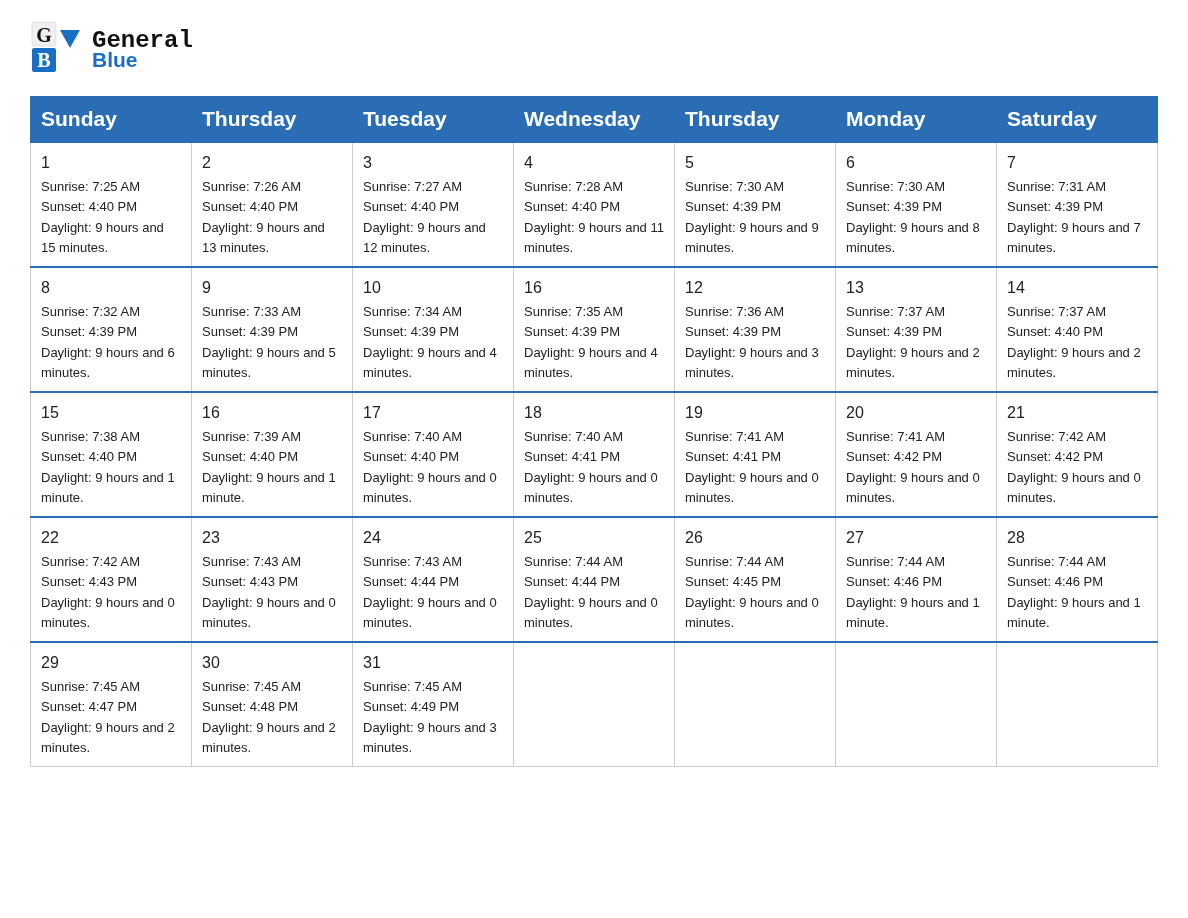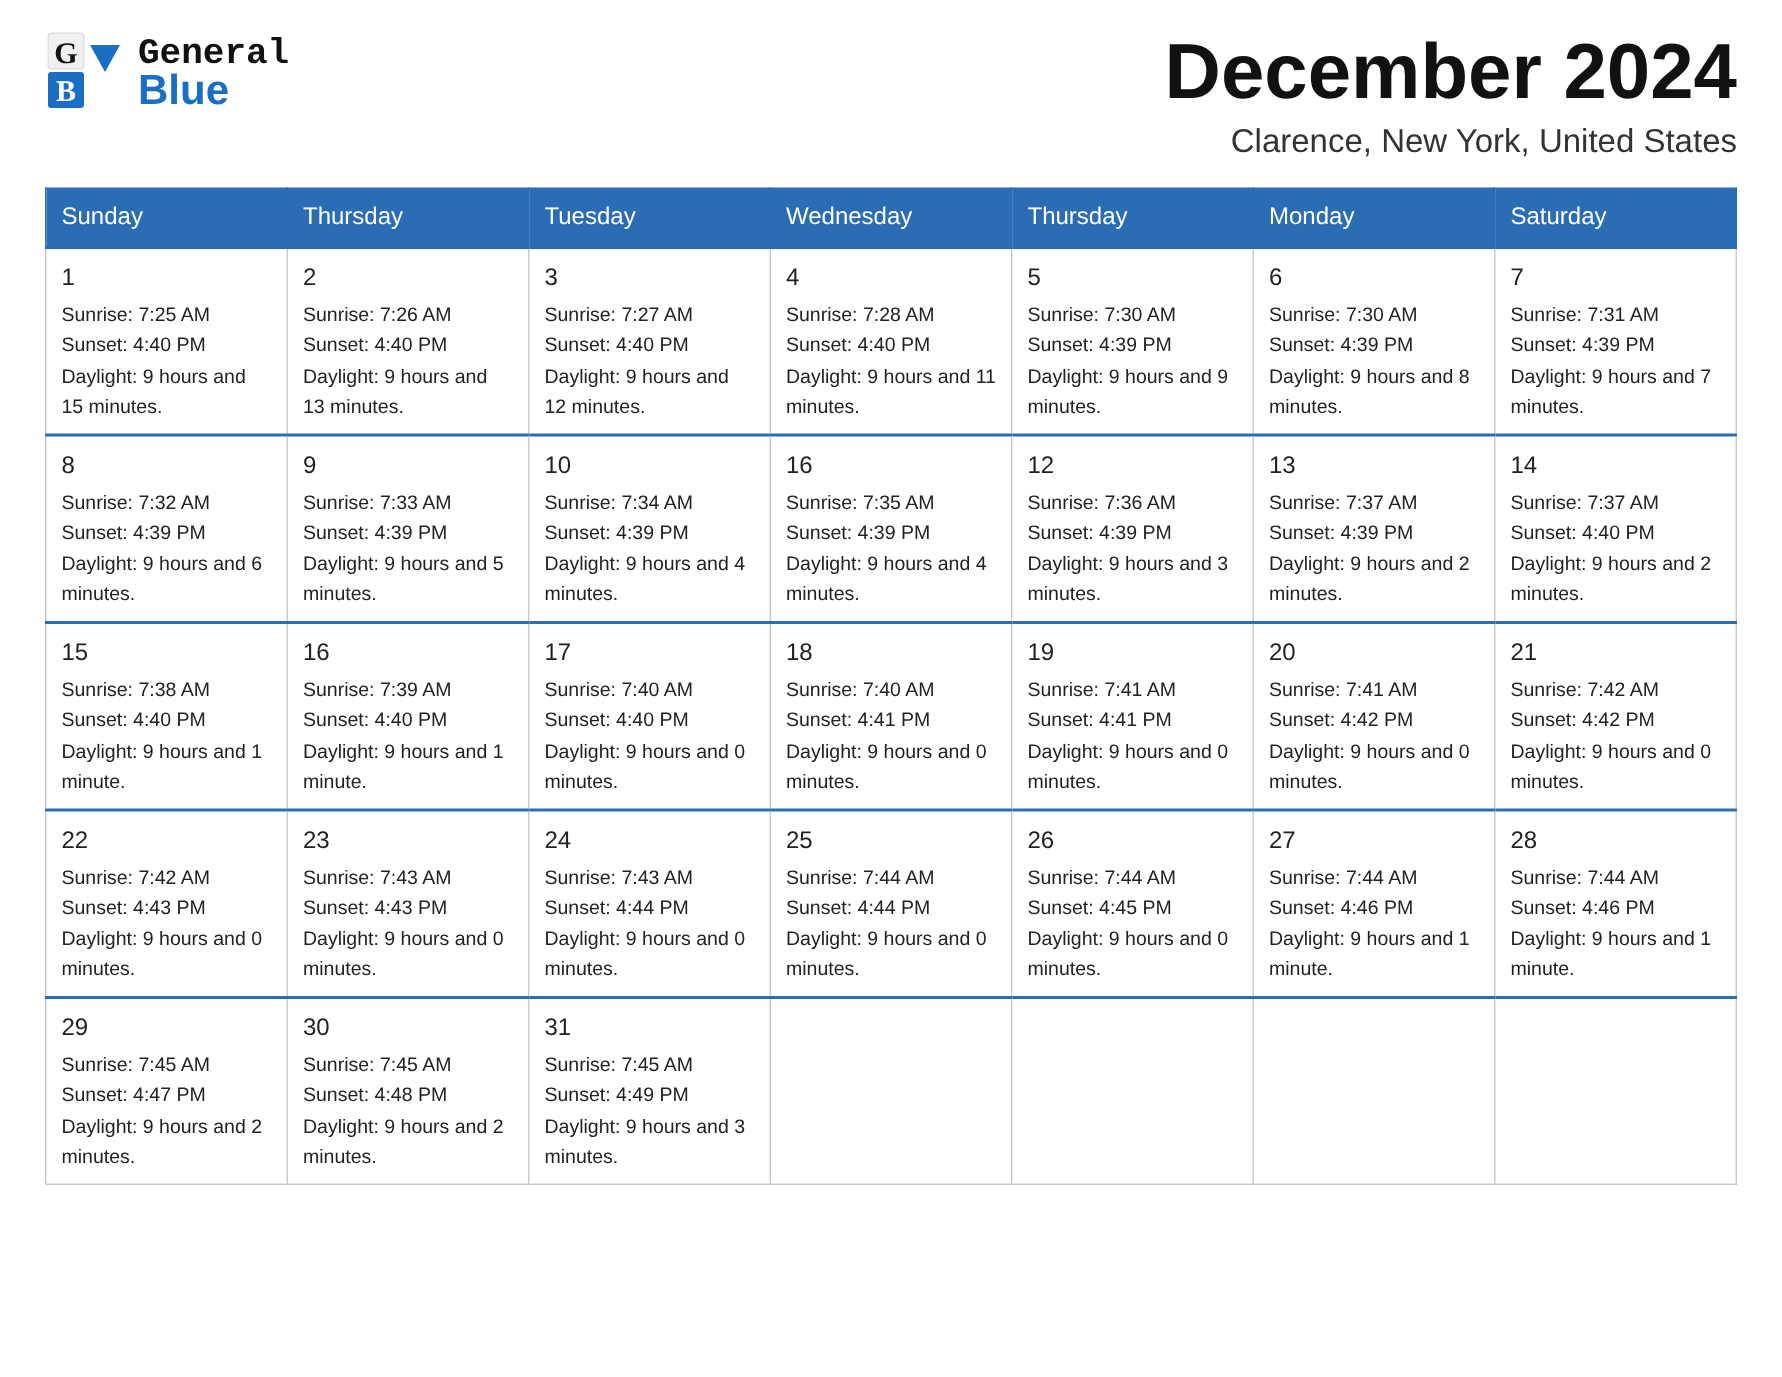--- a/index.html
+++ b/index.html
@@ -34,22 +34,22 @@
       color: #333;
       margin-top: 4px;
     }
     .calendar-table {
       width: 100%;
       border-collapse: collapse;
     }
     .calendar-table th {
       background-color: #2a6db5;
       color: #fff;
-      font-size: 16px;
-      font-weight: normal;
+      font-size: 21px;
+      font-weight: bold;
       padding: 10px 10px;
       text-align: left;
       border: 1px solid #2a6db5;
     }
     .calendar-table td {
       vertical-align: top;
       padding: 8px 10px;
       border: 1px solid #ccc;
       width: 14.28%;
       min-height: 100px;
@@ -80,21 +80,21 @@
       align-items: center;
       gap: 0px;
     }
     .logo-name-top {
       font-size: 24px;
       font-weight: bold;
       color: #111;
       font-family: Liberation Mono, monospace;
     }
     .logo-name-bottom {
-      font-size: 28px;
+      font-size: 21px;
       font-weight: bold;
       color: #1a6fc4;
       font-family: Arial, sans-serif;
       margin-top: -6px;
     }
   </style>
 </head>
 <body>
 
 <div class="header">
@@ -111,24 +111,20 @@
           <text x="14" y="47" font-size="20" font-weight="bold" font-family="serif" fill="#fff" text-anchor="middle">B</text>
 
           <polygon points="30,10 50,10 40,28" fill="#1a6fc4"></polygon>
         </svg>
       </div>
       <div>
         <div class="logo-name-top">General</div>
         <div class="logo-name-bottom">Blue</div>
       </div>
     </div>
-  </div>
-  <div class="title-area">
-    <div class="month-title">December 2024</div>
-    <div class="location-title">Clarence, New York, United States</div>
   </div>
 </div>
 
 <table class="calendar-table">
   <thead>
     <tr>
     <th>Sunday</th>
         <th>Thursday</th>
         <th>Tuesday</th>
         <th>Wednesday</th>

